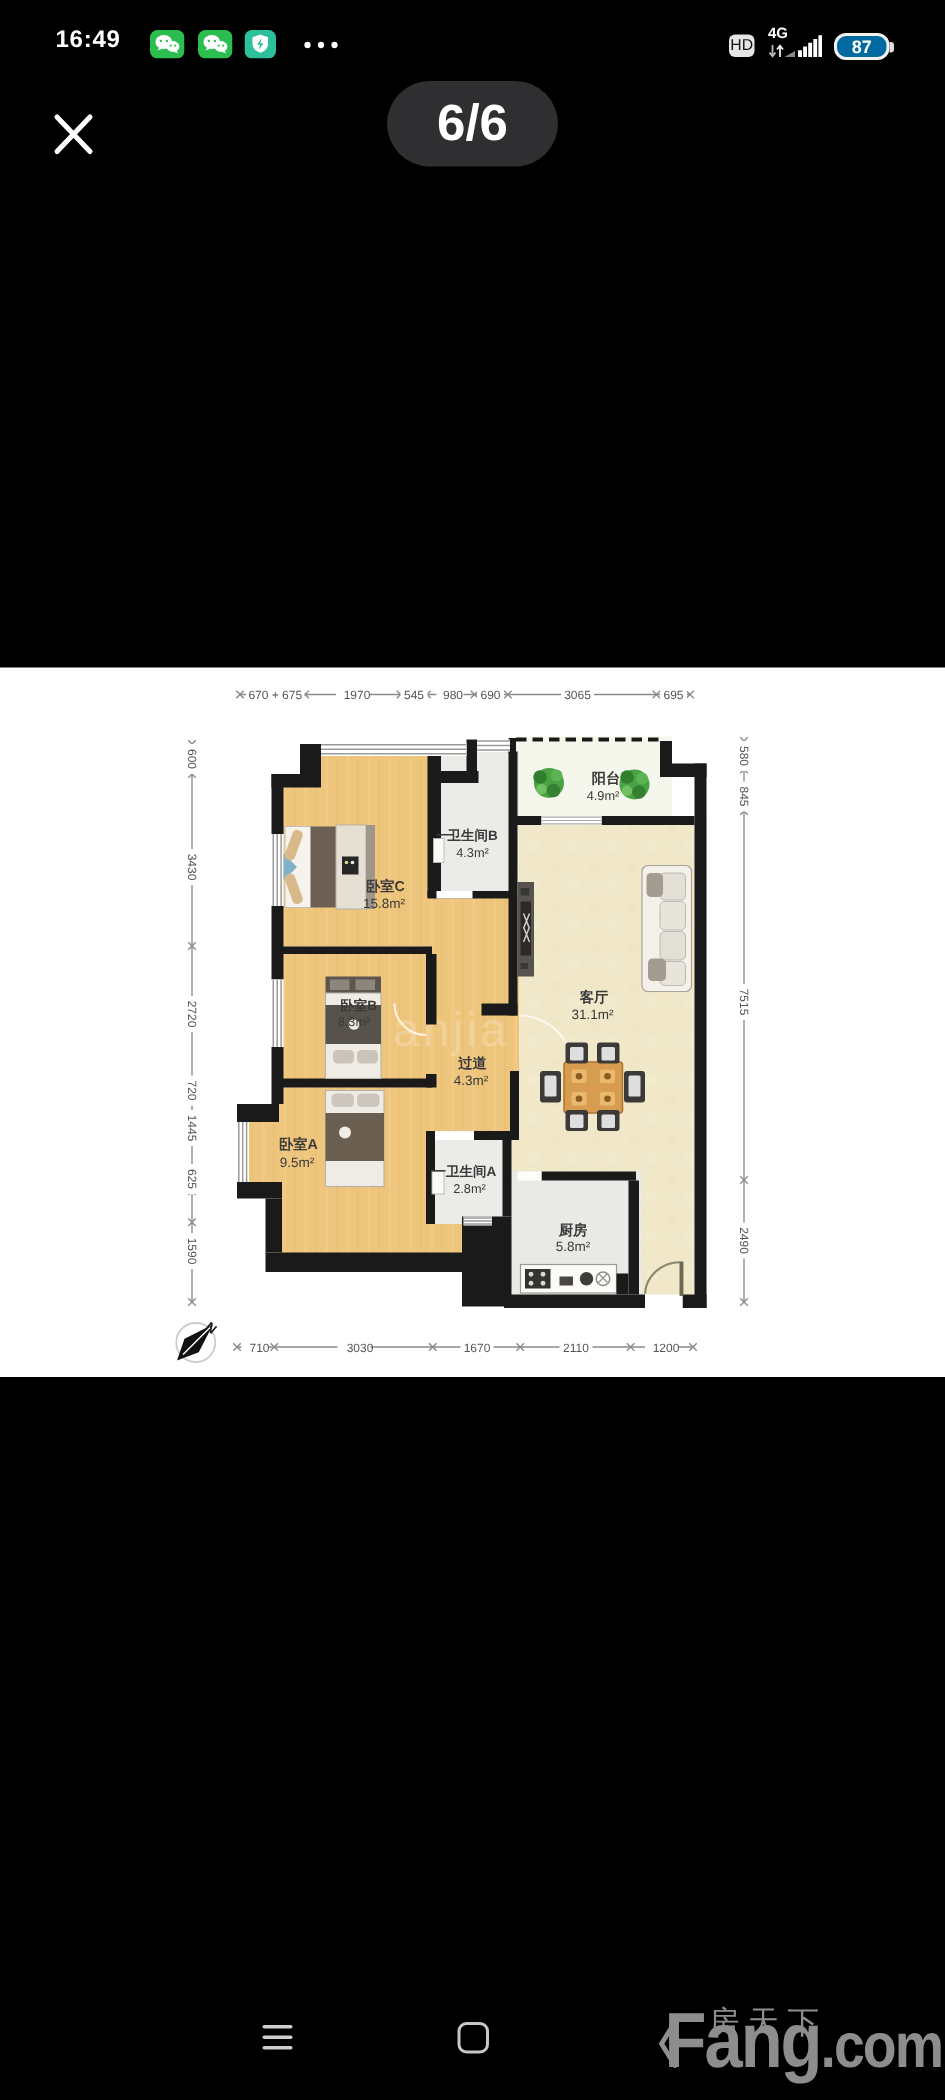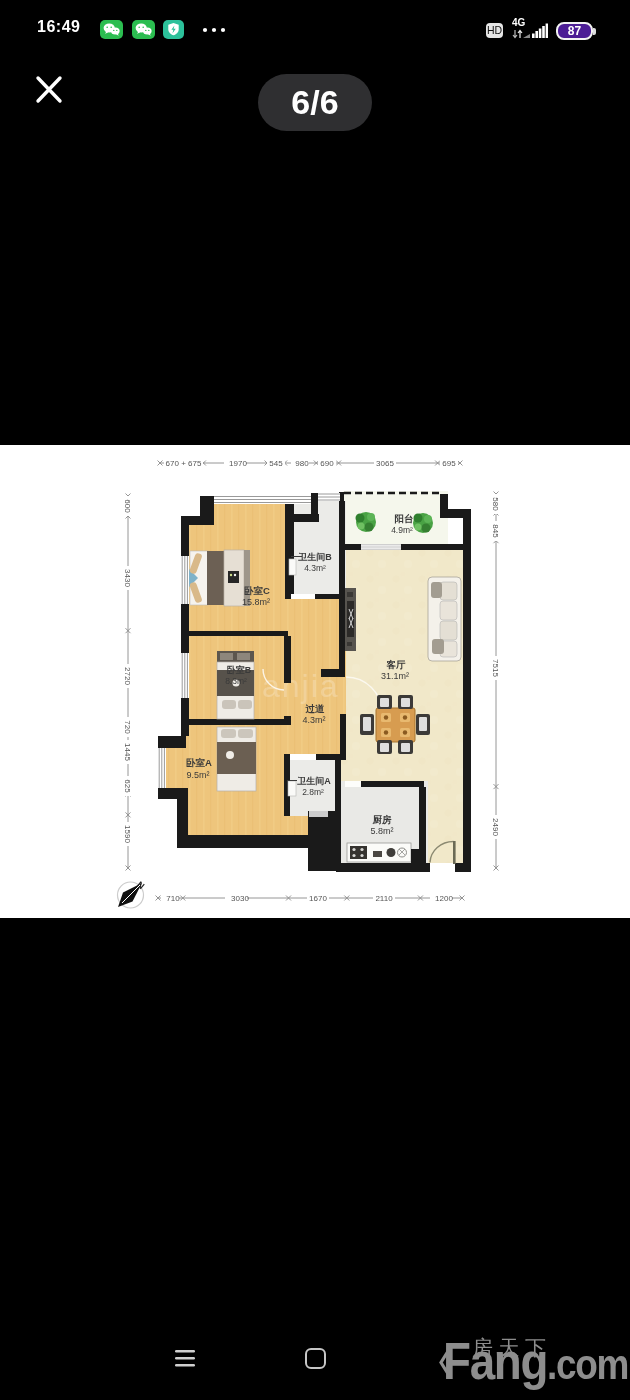--- a/index.html
+++ b/index.html
@@ -59,29 +59,29 @@
 
 <svg class="abs" style="left:522px;top:22px" width="26" height="18" viewBox="0 0 26 18">
  <path d="M1,16 L8,16 L8,12 Z" fill="#8a8a8a"></path>
  <rect x="10" y="11.5" width="2.6" height="4.5" fill="#fff"></rect>
  <rect x="13.4" y="9" width="2.6" height="7" fill="#fff"></rect>
  <rect x="16.8" y="6.5" width="2.6" height="9.5" fill="#fff"></rect>
  <rect x="20.2" y="4" width="2.6" height="12" fill="#fff"></rect>
  <rect x="23.6" y="1.5" width="2.6" height="14.5" fill="#fff"></rect>
 </svg>
 
-<div class="abs" style="left:556px;top:22px;width:33px;height:14px;border:2px solid #f2f2f2;border-radius:8px;background:#4c1d95;color:#fff;font-size:12px;font-weight:700;text-align:center;line-height:14px;">87</div>
+<div class="abs" style="left:556px;top:22px;width:33px;height:14px;border:2px solid #f2f2f2;border-radius:8px;background:#0369a1;color:#fff;font-size:12px;font-weight:700;text-align:center;line-height:14px;">87</div>
 
 <div class="abs" style="left:593px;top:28px;width:3px;height:7px;background:#ddd;border-radius:0 2px 2px 0;"></div>
 
 <svg class="abs" style="left:34px;top:75px" width="30" height="30" viewBox="0 0 30 30">
  <path d="M4,3 L26,26 M26,3 L4,26" stroke="#fff" stroke-width="3.4" stroke-linecap="round"></path>
 </svg>
 
-<div class="abs" style="left:258px;top:54px;width:114px;height:57px;background:#2f2f31;border-radius:29px;color:#fff;font-size:34px;font-weight:700;text-align:center;line-height:56px;margin-top:20px;">6/6</div>
+<div class="abs" style="left:258px;top:54px;width:114px;height:57px;background:#2f2f31;border-radius:29px;color:#fff;font-size:34px;font-weight:700;text-align:center;line-height:56px;">6/6</div>
 
 <div class="abs" id="plan" style="left:0;top:445px;width:630px;height:473px;background:#fff;">
 <svg width="630" height="473" viewBox="0 445 630 473" font-family="Liberation Sans, sans-serif">
 <defs>
  <pattern id="wood" width="14" height="40" patternUnits="userSpaceOnUse">
    <rect width="14" height="40" fill="#eec57c"></rect>
    <rect x="0" width="1.2" height="40" fill="#e2b263" opacity=".28"></rect>
    <rect x="7" width="1.6" height="40" fill="#f4d492" opacity=".4"></rect>
  </pattern>
  <pattern id="cream" width="26" height="26" patternUnits="userSpaceOnUse">

